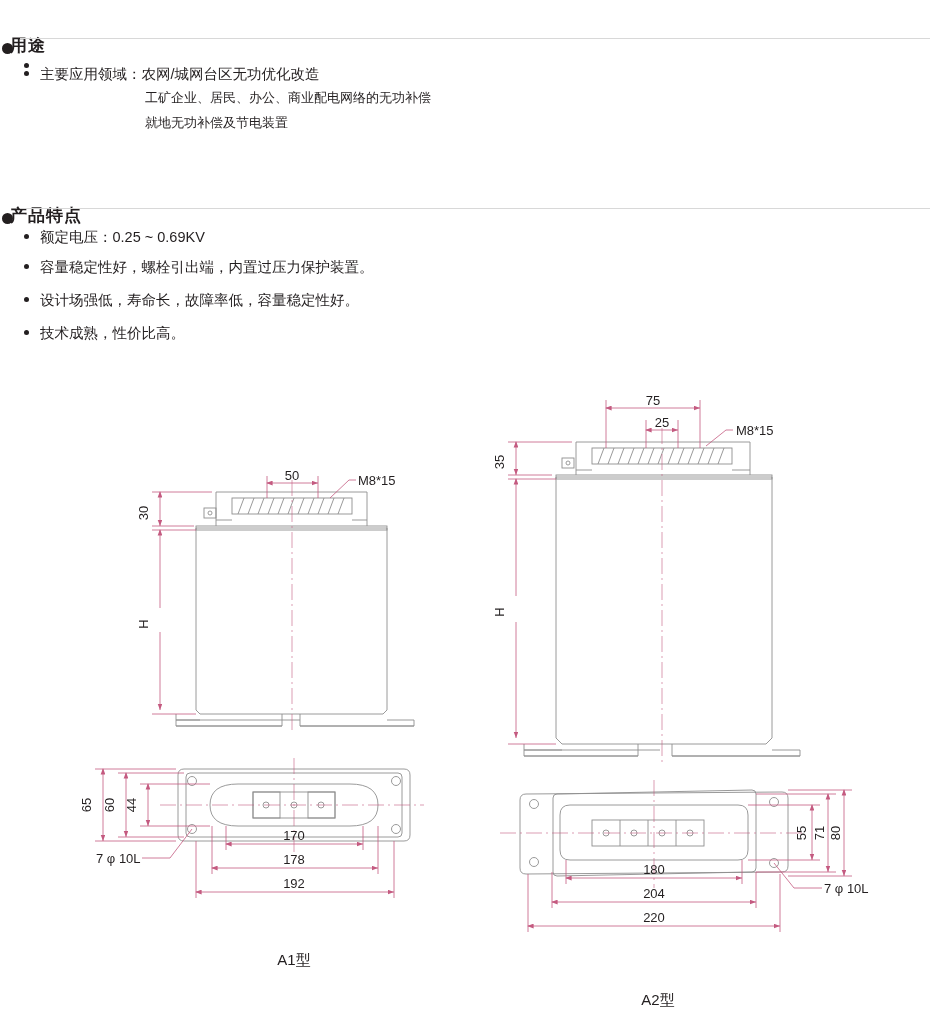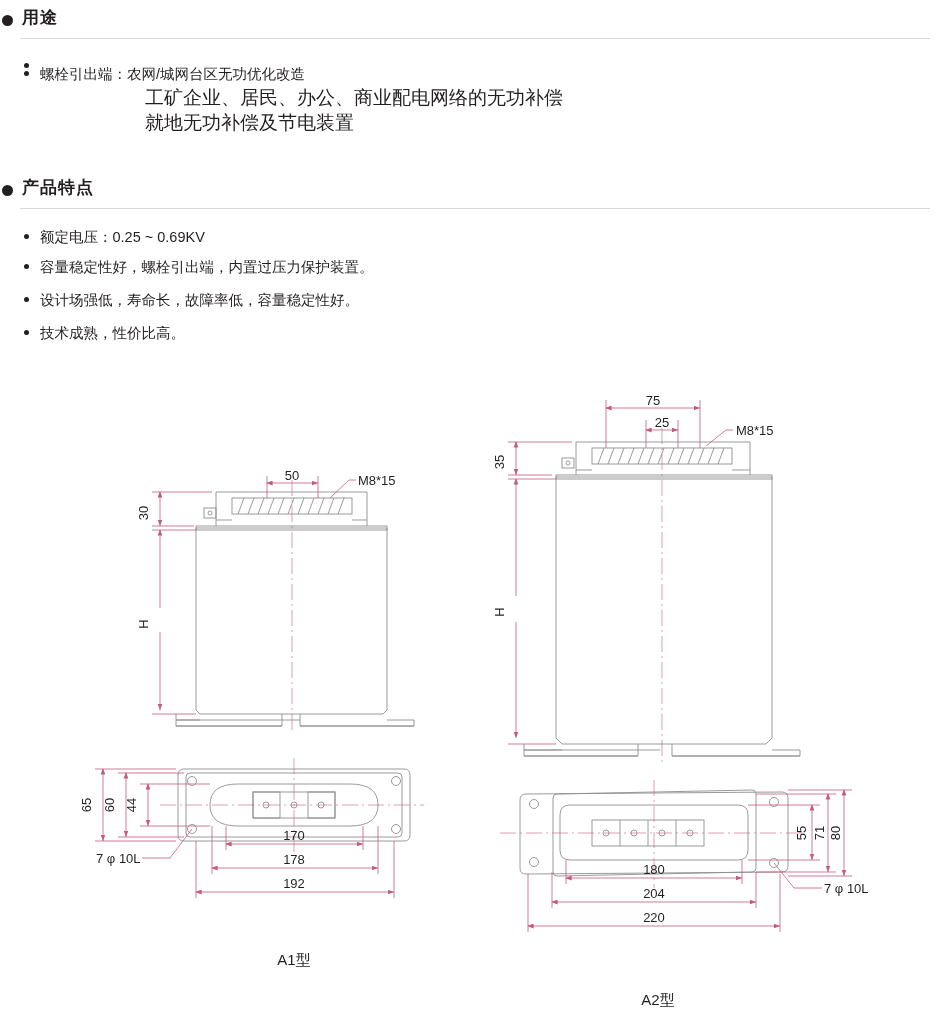--- a/index.html
+++ b/index.html
@@ -15,22 +15,23 @@
   }
 
   
   .section {
     position: absolute;
     left: 0;
     width: 950px;
   }
   .sec-head {
     position: relative;
-    padding-left: 22px;
+    padding-left: 10px;
     height: 30px;
+    margin-top: 28px;
   }
   .sec-head .bullet {
     position: absolute;
     left: 2px;
     top: 7px;
     width: 11px;
     height: 11px;
     border-radius: 50%;
     background: #231f20;
   }
@@ -68,21 +69,21 @@
     left: 4px;
     top: 8px;
     width: 5px;
     height: 5px;
     border-radius: 50%;
     background: #231f20;
   }
   .bitem .sub {
     display: block;
     padding-left: 105px;
-    font-size: 19px;
+    font-size: 13px;
     line-height: 25px;
   }
   .bitem .lead { display: inline; }
 
   
   .drawing {
     position: absolute;
     left: 0;
     top: 380px;
     width: 950px;
@@ -100,21 +101,21 @@
   </div>
   <div class="sec-rule" style="top:30px;"></div>
 </div>
 
 <div class="blist" style="top:55px;">
   <div class="bitem">
     <span class="dot"></span>
   </div>
   <div class="bitem">
     <span class="dot"></span>
-    <span class="lead">螺栓引出端：农网/城网台区无功优化改造</span>
+    <span class="lead">主要应用领域：农网/城网台区无功优化改造</span>
     <span class="sub">工矿企业、居民、办公、商业配电网络的无功补偿</span>
     <span class="sub">就地无功补偿及节电装置</span>
   </div>
 </div>
 
 <div class="section" style="top:178px;">
   <div class="sec-head">
     <span class="bullet"></span>
     <span class="title">产品特点</span>
   </div>

